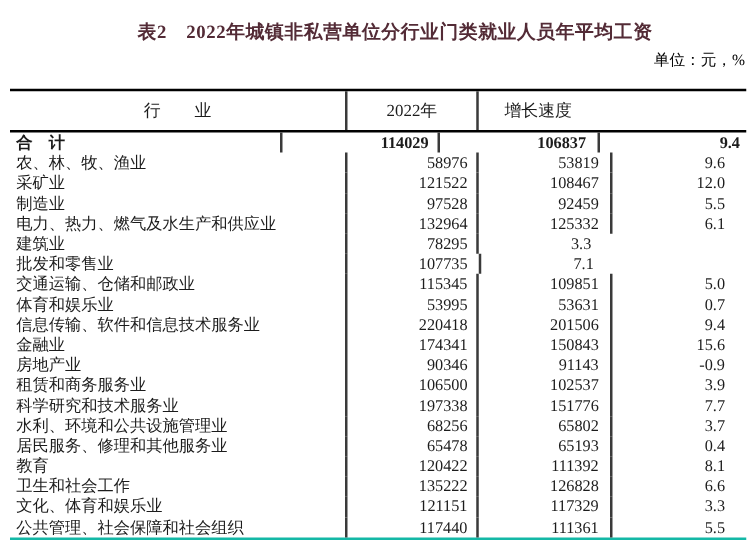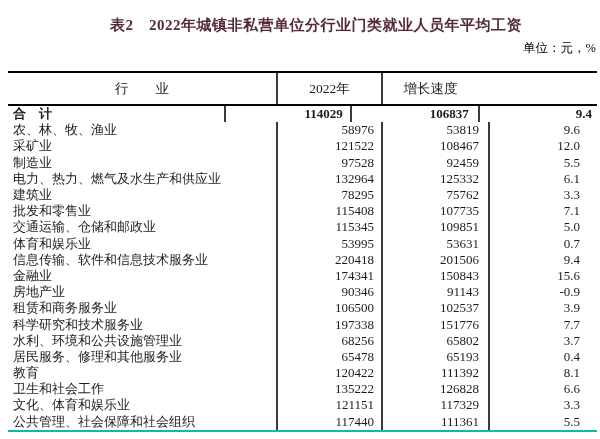--- a/index.html
+++ b/index.html
@@ -96,27 +96,25 @@
   <div class="row">
     <div class="c c1">电力、热力、燃气及水生产和供应业</div>
     <div class="c c2">132964</div>
     <div class="c c3">125332</div>
     <div class="c c4">6.1</div>
   </div>
 
   <div class="row">
     <div class="c c1">建筑业</div>
     <div class="c c2">78295</div>
-    <div class="c c3">75762</div>
     <div class="c c4">3.3</div>
   </div>
 
   <div class="row">
     <div class="c c1">批发和零售业</div>
-    <div class="c c2">115408</div>
     <div class="c c3">107735</div>
     <div class="c c4">7.1</div>
   </div>
 
   <div class="row">
     <div class="c c1">交通运输、仓储和邮政业</div>
     <div class="c c2">115345</div>
     <div class="c c3">109851</div>
     <div class="c c4">5.0</div>
   </div>

